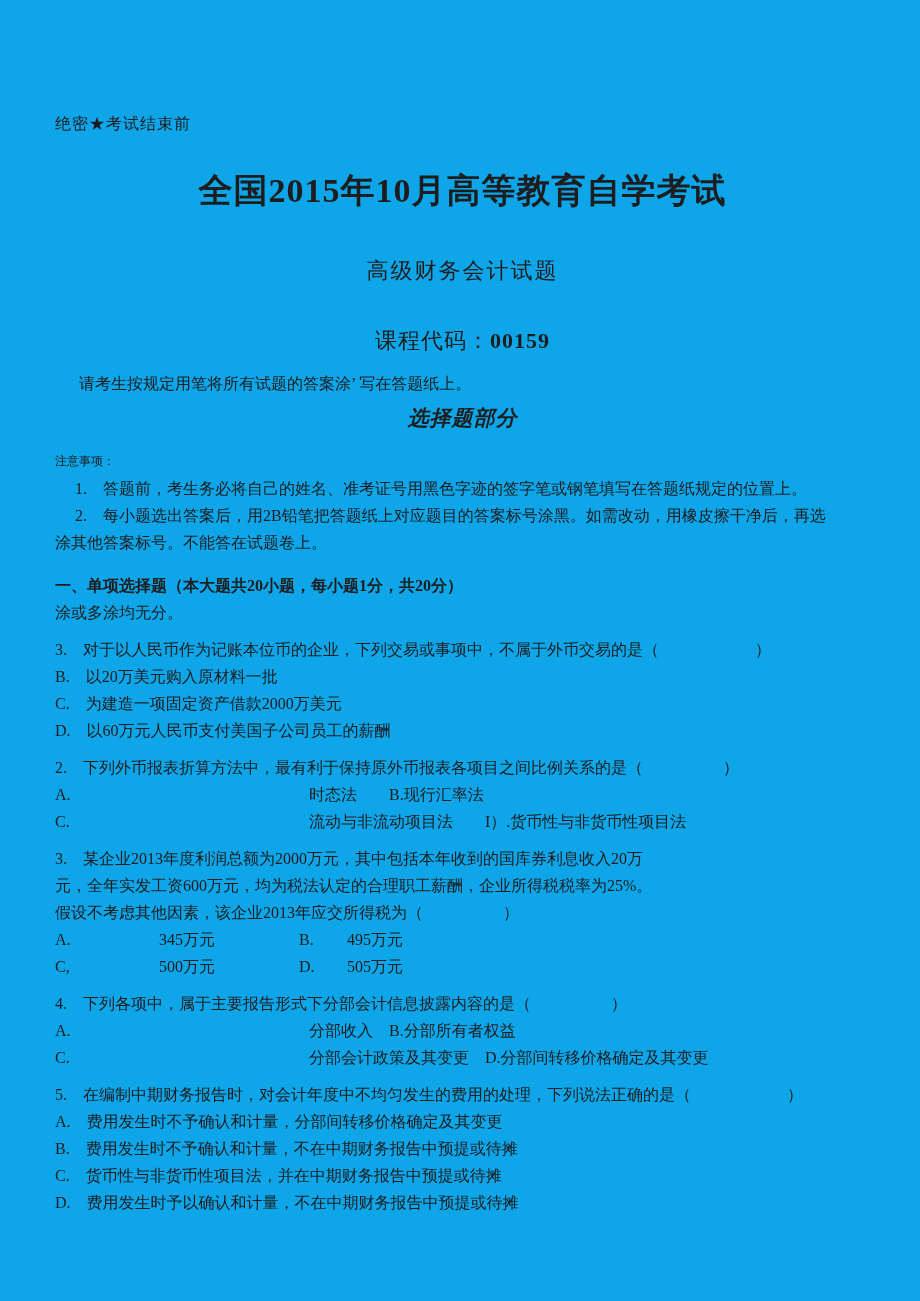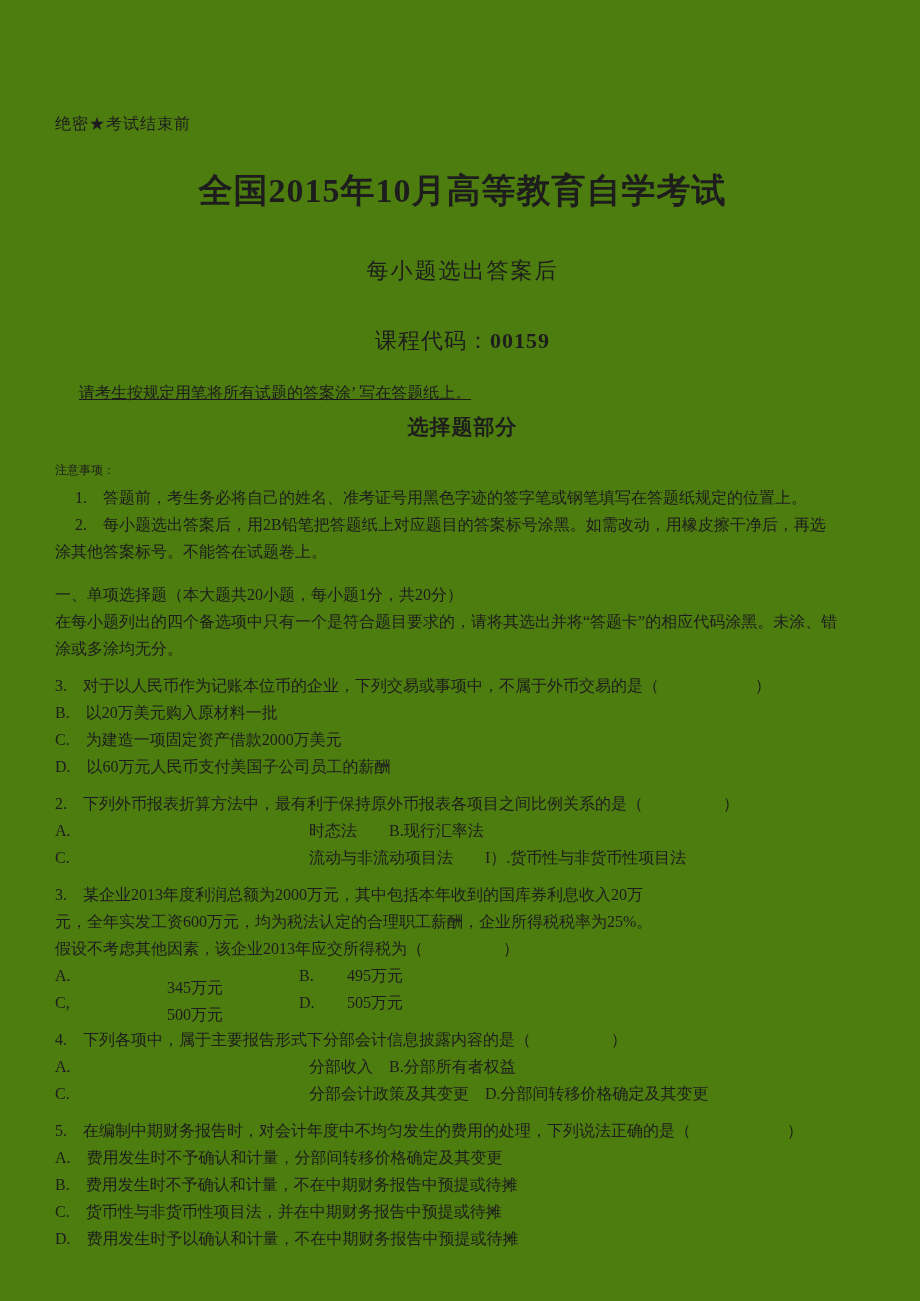--- a/index.html
+++ b/index.html
@@ -6,21 +6,21 @@
     margin: 0;
     padding: 0;
     background: #ffffff;
   }
   .page {
     position: relative;
     width: 920px;
     height: 1301px;
     box-sizing: border-box;
     padding: 110px 50px 0 55px;
-    background: #4d7c0f;
+    background: #0ea5e9;
     color: #1d1d1d;
     font-family: "Liberation Serif", "DejaVu Serif", serif;
     font-size: 16px;
     overflow: hidden;
   }
   .classification {
     font-size: 16px;
     line-height: 27px;
     letter-spacing: 1px;
   }
@@ -42,95 +42,95 @@
   }
   .course-code {
     margin-top: 42px;
     text-align: center;
     font-size: 22px;
     line-height: 28px;
     letter-spacing: 1px;
   }
   .course-code .code-value { font-weight: bold; }
   .preface-instruction {
-    margin-top: 28px;
+    margin-top: 19px;
     text-indent: 24px;
     font-size: 16px;
     line-height: 20px;
-    text-decoration: underline;
   }
   .section-title {
     margin-top: 10px;
     text-align: center;
     font-size: 21px;
     line-height: 28px;
     font-weight: bold;
     font-family: "Liberation Sans", "DejaVu Sans", sans-serif;
     letter-spacing: 1px;
+    font-style: italic;
   }
   .notes-title {
     margin-top: 16px;
     font-size: 12px;
     line-height: 27px;
   }
   .note-line {
     font-size: 16px;
     line-height: 27px;
   }
   .note-line.indent { text-indent: 20px; }
   .part-heading {
     margin-top: 16px;
     font-size: 16px;
     line-height: 27px;
+    font-weight: bold;
   }
   .body-line {
     font-size: 16px;
     line-height: 27px;
   }
   .question { margin-top: 10px; }
   .stem, .option {
     font-size: 16px;
     line-height: 27px;
   }
   .option-row {
     position: relative;
     height: 27px;
     font-size: 16px;
     line-height: 27px;
   }
   .opt-letter { position: absolute; left: 0; }
   .opt-mid    { position: absolute; left: 254px; }
-  .col-v1     { position: absolute; left: 112px; margin-top: 12px; }
+  .col-v1     { position: absolute; left: 104px; }
   .col-l2     { position: absolute; left: 244px; }
   .col-v2     { position: absolute; left: 275px; margin-left: 17px; }
 </style>
 </head>
 <body>
 
 <div class="page">
 
   <div class="classification">绝密★考试结束前</div>
 
   <div class="main-title">全国2015年10月高等教育自学考试</div>
 
-  <div class="subtitle">每小题选出答案后</div>
+  <div class="subtitle">高级财务会计试题</div>
 
   <div class="course-code"><span>课程代码：</span><span class="code-value">00159</span></div>
 
   <div class="preface-instruction">请考生按规定用笔将所有试题的答案涂’ 写在答题纸上。</div>
 
   <div class="section-title">选择题部分</div>
 
   <div class="notes-title">注意事项：</div>
   <div class="note-line indent">1.　答题前，考生务必将自己的姓名、准考证号用黑色字迹的签字笔或钢笔填写在答题纸规定的位置上。</div>
   <div class="note-line indent">2.　每小题选出答案后，用2B铅笔把答题纸上对应题目的答案标号涂黑。如需改动，用橡皮擦干净后，再选</div>
   <div class="note-line">涂其他答案标号。不能答在试题卷上。</div>
 
   <div class="part-heading">一、单项选择题（本大题共20小题，每小题1分，共20分）</div>
-  <div class="body-line">在每小题列出的四个备选项中只有一个是符合题目要求的，请将其选出并将“答题卡”的相应代码涂黑。未涂、错</div>
   <div class="body-line">涂或多涂均无分。</div>
 
   <div class="question">
     <div class="stem">3.　对于以人民币作为记账本位币的企业，下列交易或事项中，不属于外币交易的是（　　　　　　）</div>
     <div class="option">B.　以20万美元购入原材料一批</div>
     <div class="option">C.　为建造一项固定资产借款2000万美元</div>
     <div class="option">D.　以60万元人民币支付美国子公司员工的薪酬</div>
   </div>
 
   <div class="question">

